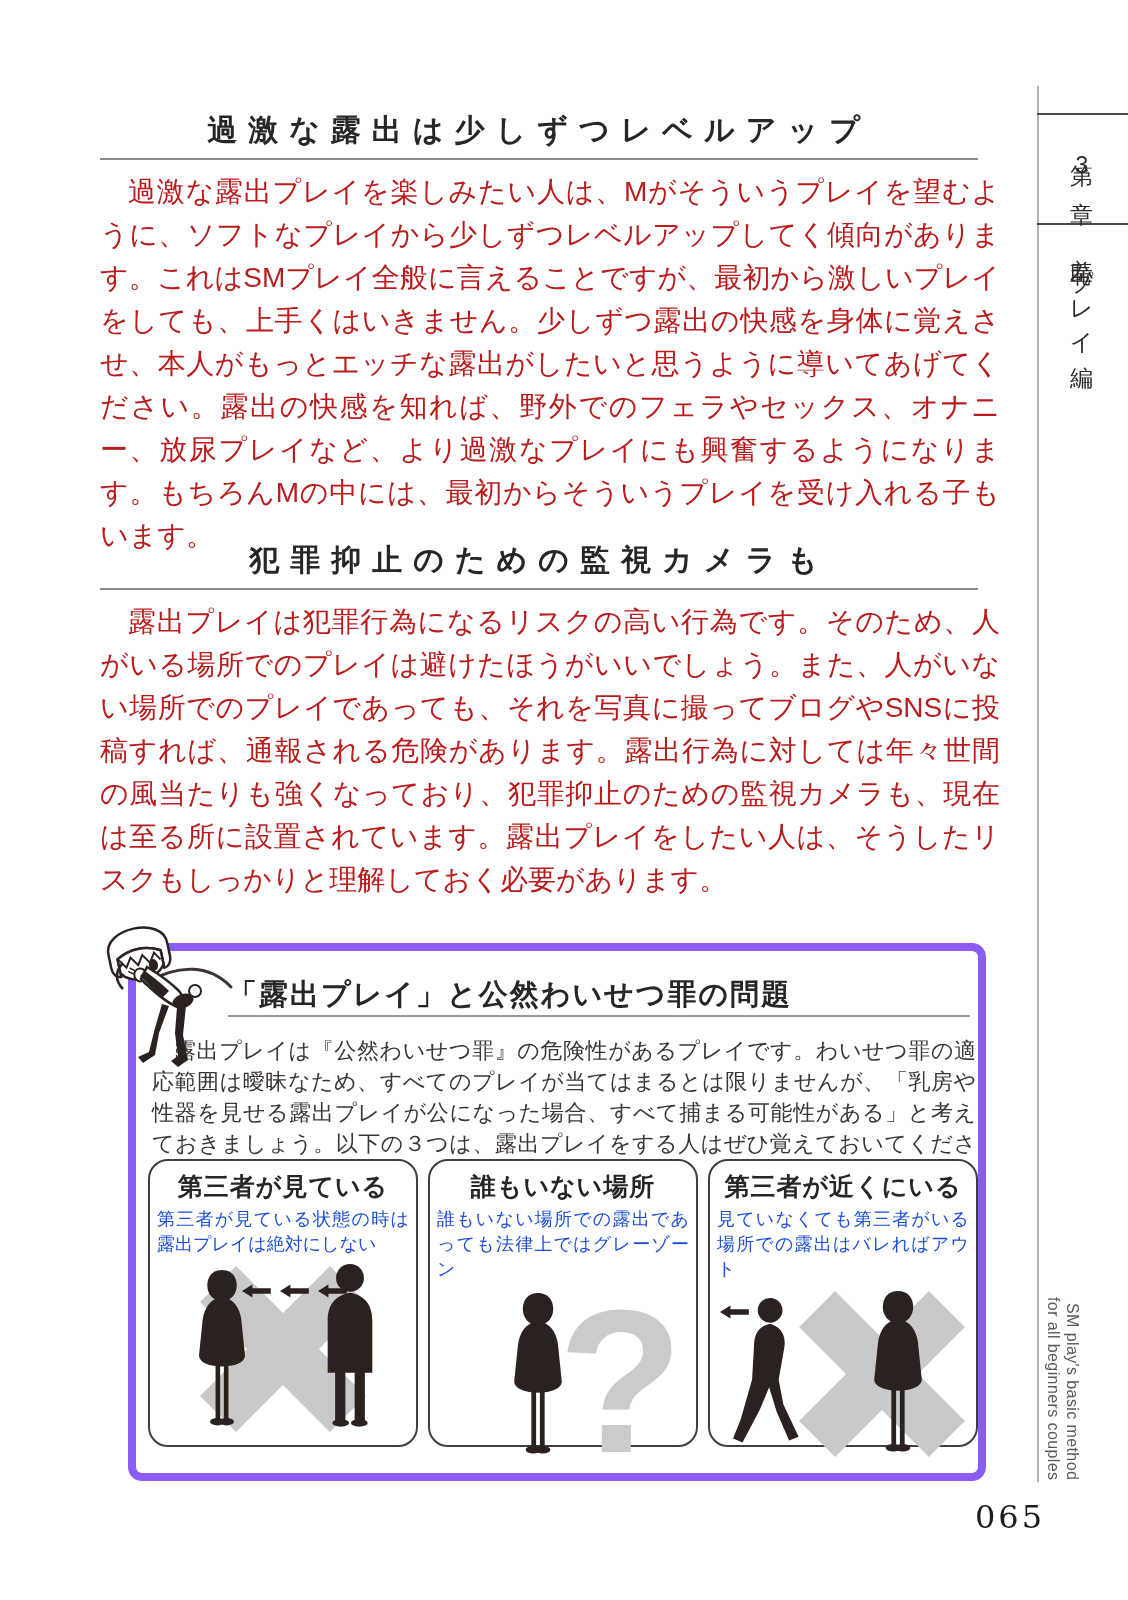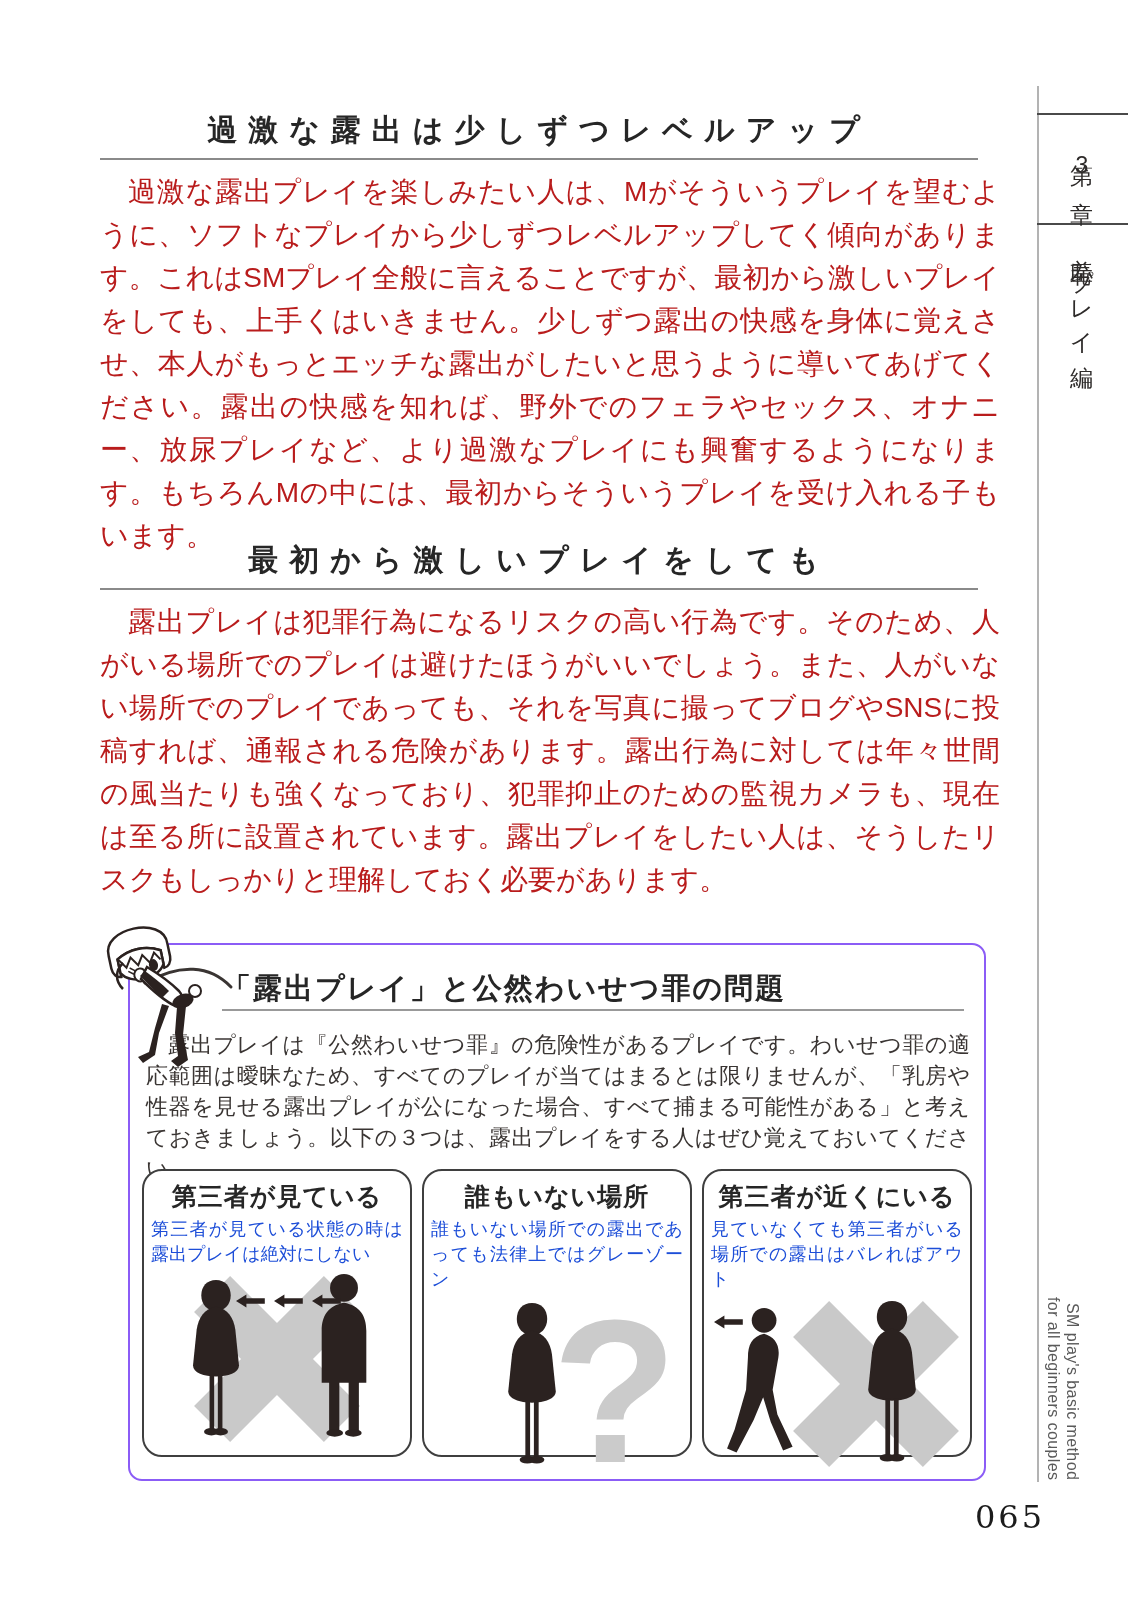--- a/index.html
+++ b/index.html
@@ -13,33 +13,33 @@
     font-size:30px;font-weight:bold;letter-spacing:11px;color:#262626;white-space:nowrap;
   }
   .h-rule{position:absolute;left:100px;width:878px;height:0;border-top:2px solid #8a8a8a;}
   .body-para{
     position:absolute;left:100px;width:900px;font-size:28px;line-height:43px;
     text-align:justify;text-indent:1em;color:#b91c1c;margin:0;
   }
   
   .note-box{
     position:absolute;left:128px;top:943px;width:858px;height:538px;
-    border:2px solid #8b5cf6;border-radius:14px;background:#fff;box-sizing:border-box;
+    border:8px solid #8b5cf6;border-radius:14px;background:#fff;box-sizing:border-box;
   }
   .note-title{
     position:absolute;left:92px;top:24px;font-size:29px;font-weight:bold;
     letter-spacing:2px;color:#262626;white-space:nowrap;
   }
   .note-title-rule{position:absolute;left:92px;top:64px;width:742px;border-top:2px solid #999;}
   .note-body{
     position:absolute;left:16px;top:84px;width:824px;font-size:22px;line-height:31px;
     text-align:justify;text-indent:1em;margin:0;color:#3a3533;
   }
   .cards{
-    position:absolute;left:12px;top:224px;width:830px;display:flex;justify-content:space-between;
+    position:absolute;left:12px;top:208px;width:830px;display:flex;justify-content:space-between;
   }
   .case-card{
     width:270px;height:288px;border:2px solid #3f3f3f;border-radius:20px;background:#fff;
     box-sizing:border-box;padding-top:9px;
   }
   .case-title{
     text-align:center;font-size:25px;font-weight:bold;color:#262626;
     letter-spacing:1px;white-space:nowrap;
   }
   .case-caption{
@@ -108,21 +108,21 @@
         <rect x="-30" y="-108" width="60" height="216" transform="rotate(45)"></rect>
         <rect x="-30" y="-108" width="60" height="216" transform="rotate(-45)"></rect>
       </g>
     </defs>
   </svg>
 
   <div class="sec-heading" style="top:110px;">過激な露出は少しずつレベルアップ</div>
   <div class="h-rule" style="top:158px;"></div>
   <p class="body-para" style="top:170px;">過激な露出プレイを楽しみたい人は、Mがそういうプレイを望むように、ソフトなプレイから少しずつレベルアップしてく傾向があります。これはSMプレイ全般に言えることですが、最初から激しいプレイをしても、上手くはいきません。少しずつ露出の快感を身体に覚えさせ、本人がもっとエッチな露出がしたいと思うように導いてあげてください。露出の快感を知れば、野外でのフェラやセックス、オナニー、放尿プレイなど、より過激なプレイにも興奮するようになります。もちろんMの中には、最初からそういうプレイを受け入れる子もいます。</p>
 
-  <div class="sec-heading" style="top:540px;">最初から激しいプレイをしても</div>
+  <div class="sec-heading" style="top:540px;">犯罪抑止のための監視カメラも</div>
   <div class="h-rule" style="top:588px;"></div>
   <p class="body-para" style="top:600px;">露出プレイは犯罪行為になるリスクの高い行為です。そのため、人がいる場所でのプレイは避けたほうがいいでしょう。また、人がいない場所でのプレイであっても、それを写真に撮ってブログやSNSに投稿すれば、通報される危険があります。露出行為に対しては年々世間の風当たりも強くなっており、犯罪抑止のための監視カメラも、現在は至る所に設置されています。露出プレイをしたい人は、そうしたリスクもしっかりと理解しておく必要があります。</p>
 
   <div class="note-box">
     <div class="note-title">「露出プレイ」と公然わいせつ罪の問題</div>
     <div class="note-title-rule"></div>
     <p class="note-body">露出プレイは『公然わいせつ罪』の危険性があるプレイです。わいせつ罪の適応範囲は曖昧なため、すべてのプレイが当てはまるとは限りませんが、「乳房や性器を見せる露出プレイが公になった場合、すべて捕まる可能性がある」と考えておきましょう。以下の３つは、露出プレイをする人はぜひ覚えておいてください。</p>
 
     <div class="cards">
 

